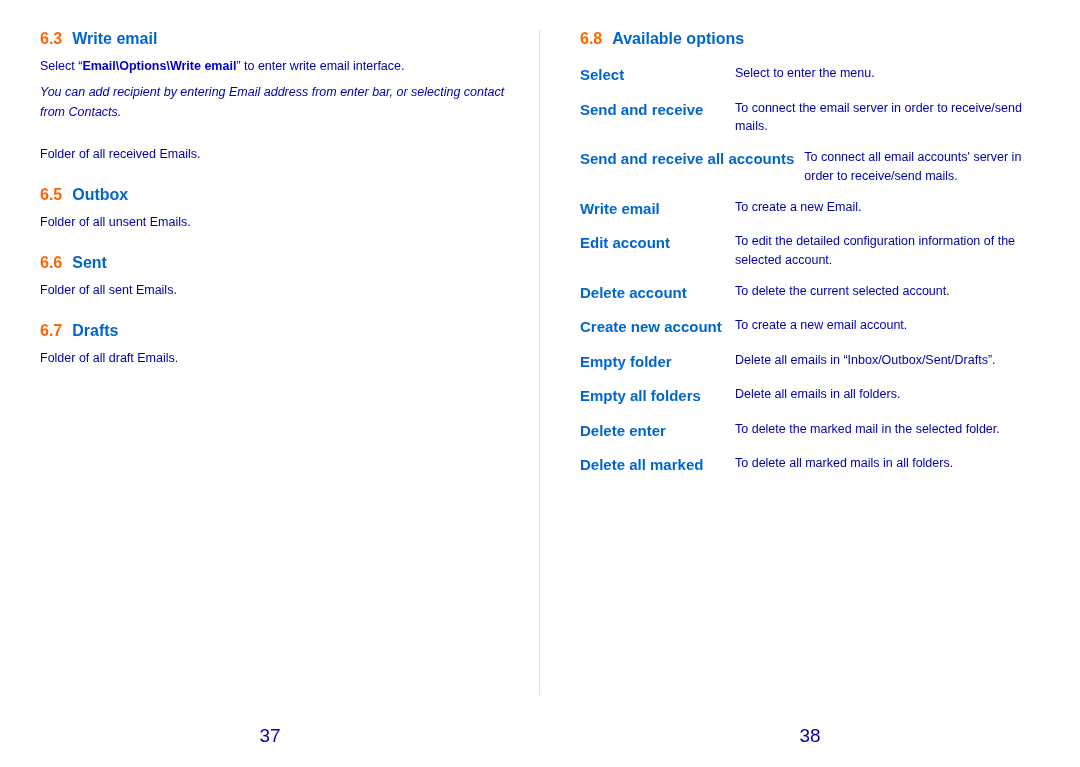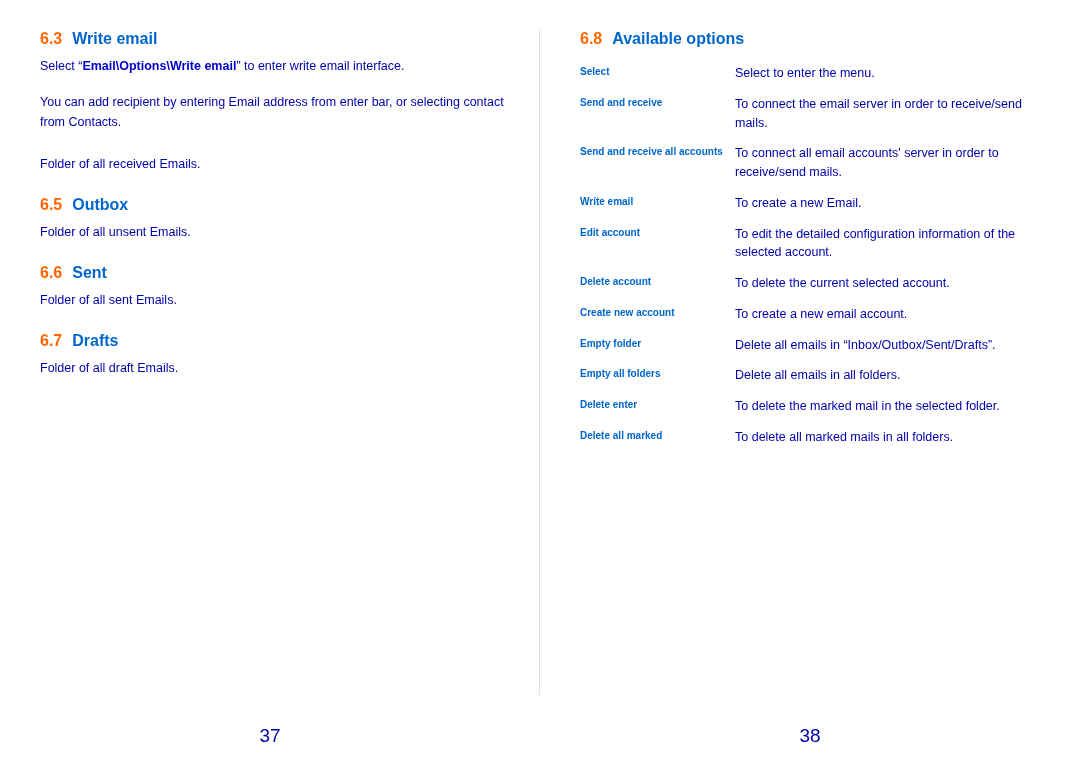--- a/index.html
+++ b/index.html
@@ -83,21 +83,21 @@
 
     .option-row {
       display: flex;
       margin-bottom: 12px;
       align-items: flex-start;
     }
 
     .option-term {
       color: #0066cc;
       font-weight: bold;
-      font-size: 10px;
+      font-size: 15px;
       min-width: 155px;
       flex-shrink: 0;
       padding-right: 10px;
       line-height: 1.5;
     }
 
     .option-desc {
       color: #0000aa;
       font-size: 12.5px;
       line-height: 1.5;
@@ -129,21 +129,21 @@
   <div class="left-column">
 
     <div class="section">
       <div class="section-header">
         <span class="section-number">6.3</span>
         <span class="section-title">Write email</span>
       </div>
       <div class="section-body">
         Select “<span class="bold-blue">Email\Options\Write email</span>” to enter write email interface.
       </div>
-      <div class="section-body" style="margin-top:16px;">
+      <div class="section-body" style="margin-top:6px;font-style:italic;">
         You can add recipient by entering Email address from enter bar, or selecting contact from Contacts.
       </div>
     </div>
 
     <div class="section">
       <div class="section-body">Folder of all received Emails.</div>
     </div>
 
     <div class="section">
       <div class="section-header">

